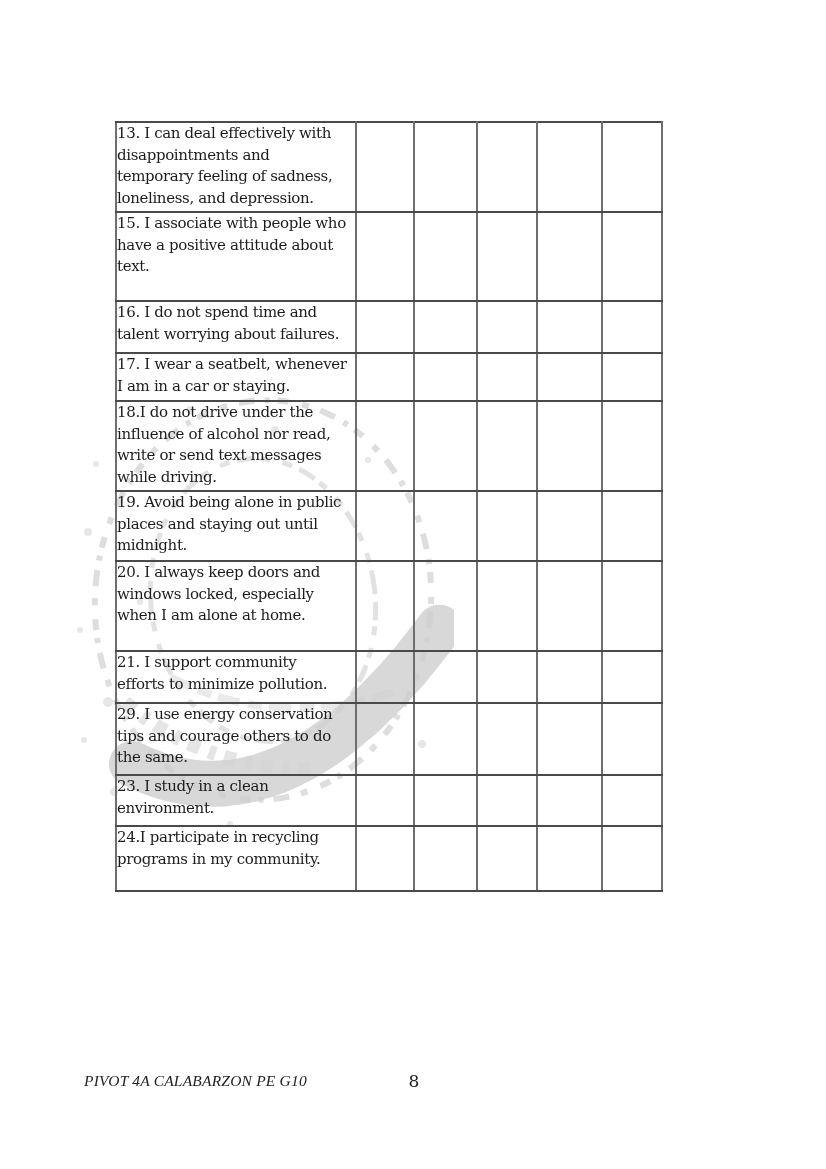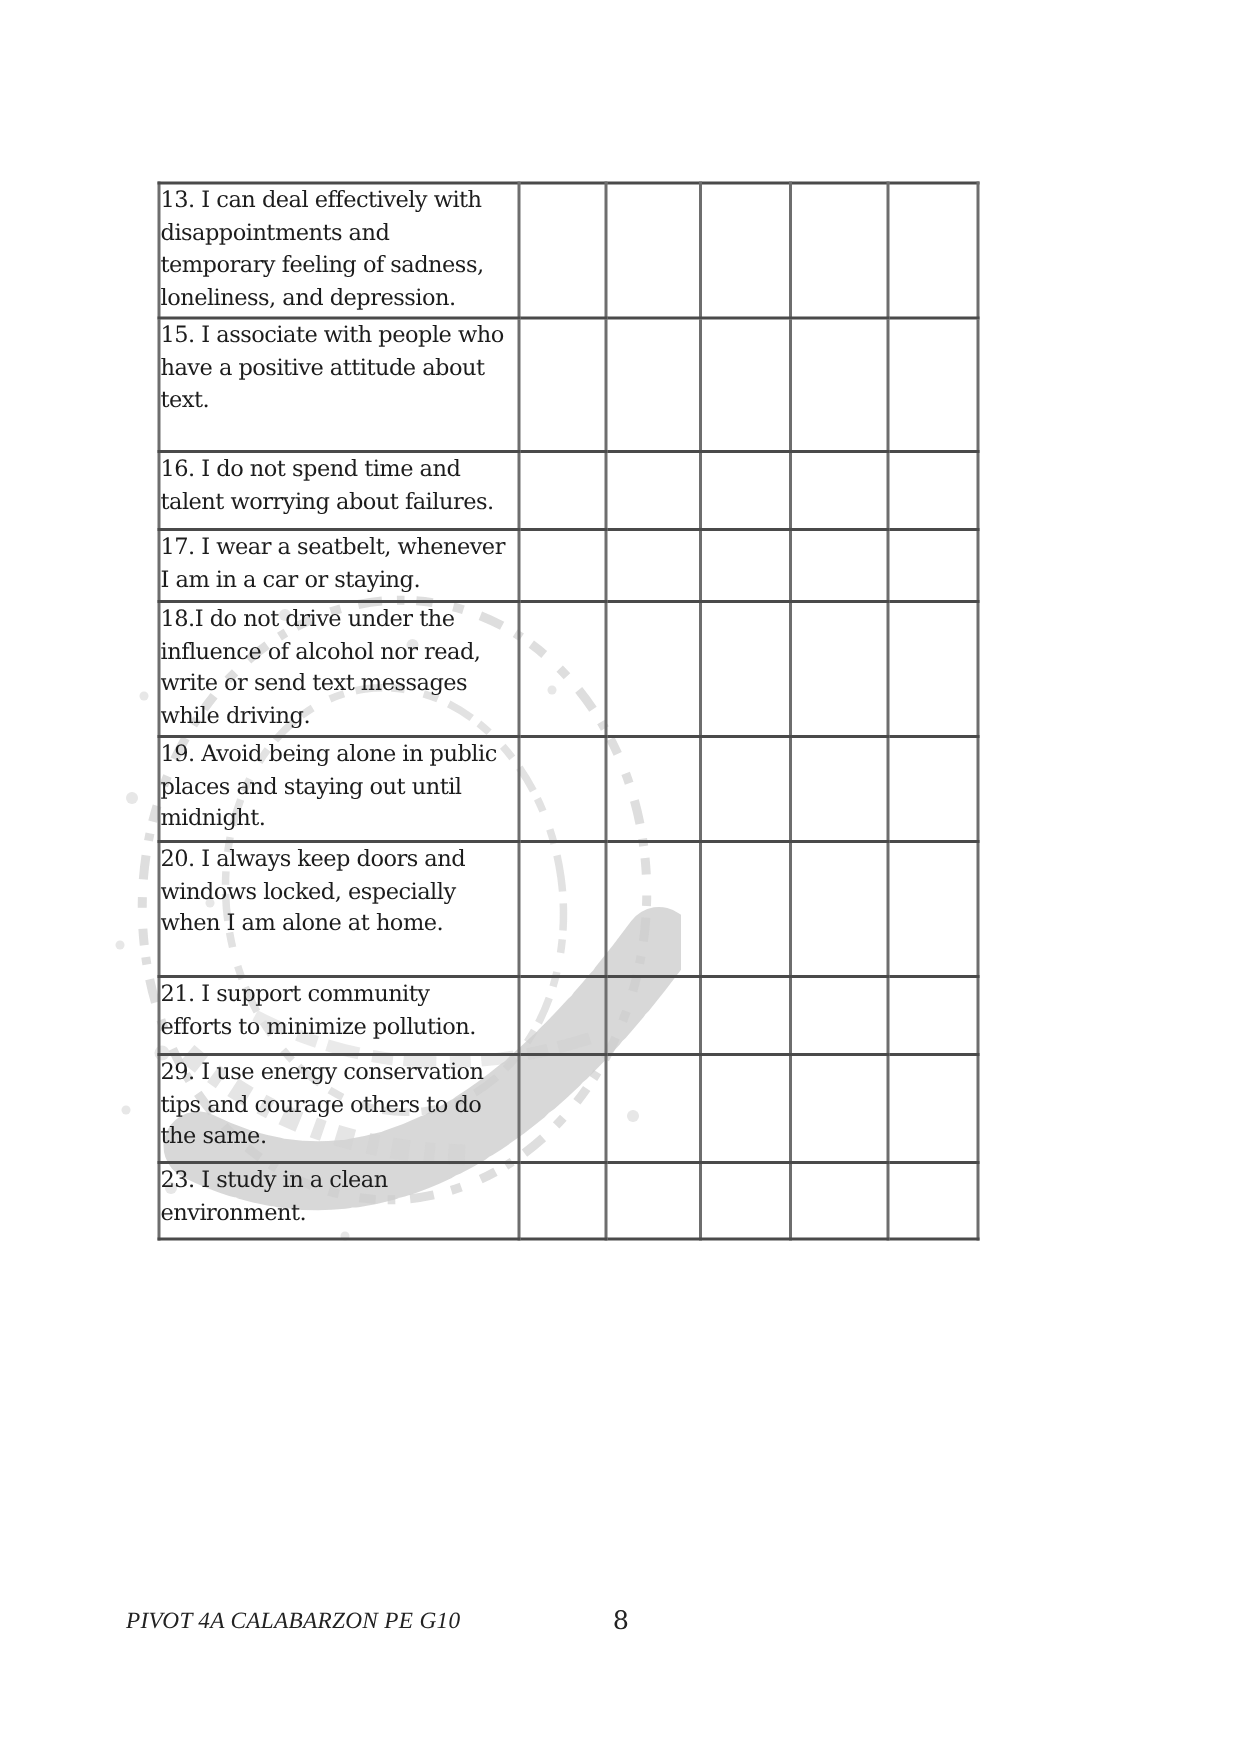--- a/index.html
+++ b/index.html
@@ -25,21 +25,21 @@
     width: 384px;
     height: 466px;
     z-index: 0;
     opacity: 0.85;
     filter: blur(0.4px);
   }
 
   
   table.qtable {
     position: absolute;
-    left: 105px;
+    left: 115px;
     top: 121px;
     z-index: 1;
     border-collapse: collapse;
     table-layout: fixed;
     width: 546px;
     background: transparent;
   }
   table.qtable td {
     border: 2px solid #6e6e6e;
     border-top-color: #4a4a4a;
@@ -267,20 +267,33 @@
               <div>23. I study in a clean</div>
               <div>environment.</div>
             </div>
           </td>
         <td class="ans"></td>
           <td class="ans"></td>
           <td class="ans"></td>
           <td class="ans"></td>
           <td class="ans"></td>
       </tr>
+      <tr style="height:65px">
+        <td class="stmt">
+            <div class="lines">
+              <div>24.I participate in recycling</div>
+              <div>programs in my community.</div>
+            </div>
+          </td>
+        <td class="ans"></td>
+          <td class="ans"></td>
+          <td class="ans"></td>
+          <td class="ans"></td>
+          <td class="ans"></td>
+      </tr>
     </tbody>
   </table>
 
   <div class="footer-label">PIVOT 4A CALABARZON PE G10</div>
   <div class="page-number">8</div>
   <div class="site-watermark">www.modyul.online</div>
 
 </div>
 
 </body></html>

